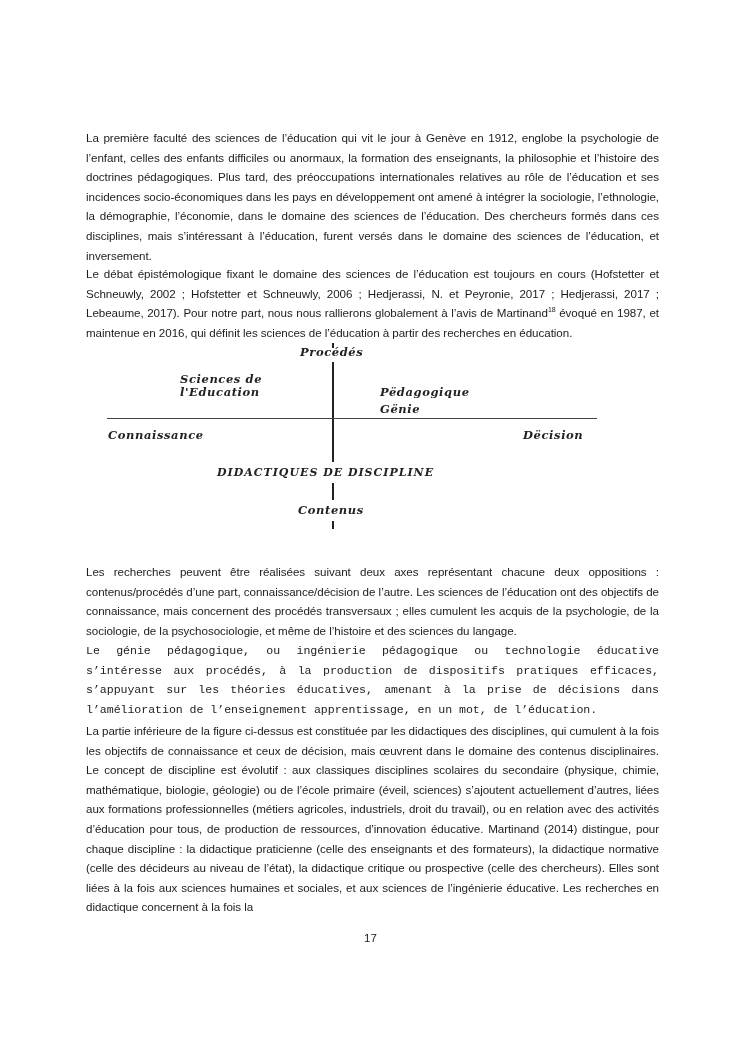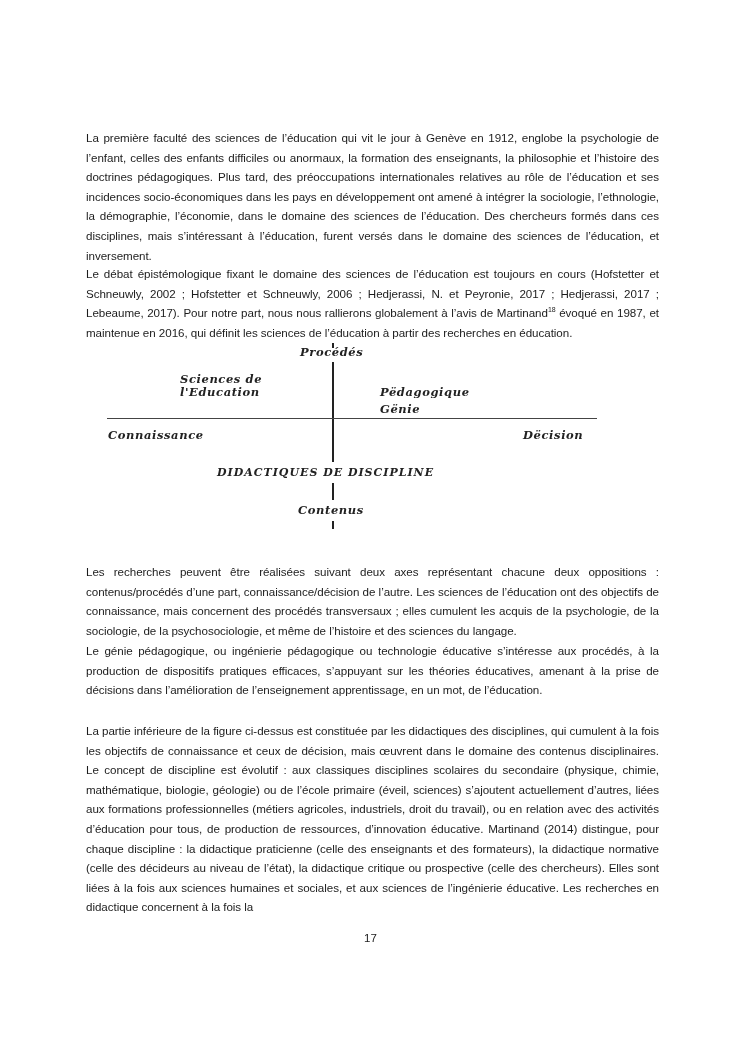--- a/index.html
+++ b/index.html
@@ -45,19 +45,19 @@
     <div class="lbl" style="left:428px; top:89px;">Dëcision</div>
     <div class="lbl lbl-big" style="left:122px; top:126px;">DIDACTIQUES DE DISCIPLINE</div>
     <div class="vline" style="top:143px; height:17px;"></div>
     <div class="lbl" style="left:203px; top:164px;">Contenus</div>
     <div class="vline" style="top:181px; height:8px;"></div>
   </div>
 
 
   <p class="para" style="top:562px;">Les recherches peuvent être réalisées suivant deux axes représentant chacune deux oppositions : contenus/procédés d’une part, connaissance/décision de l’autre. Les sciences de l’éducation ont des objectifs de connaissance, mais concernent des procédés transversaux ; elles cumulent les acquis de la psychologie, de la sociologie, de la psychosociologie, et même de l’histoire et des sciences du langage.</p>
 
-  <p class="para" style="top:641px;">Le génie pédagogique, ou ingénierie pédagogique ou technologie éducative s’intéresse aux procédés, à la production de dispositifs pratiques efficaces, s’appuyant sur les théories éducatives, amenant à la prise de décisions dans l’amélioration de l’enseignement apprentissage, en un mot, de l’éducation.</p>
+  <p class="para" style="top:641px;font-family:Liberation Mono, monospace;">Le génie pédagogique, ou ingénierie pédagogique ou technologie éducative s’intéresse aux procédés, à la production de dispositifs pratiques efficaces, s’appuyant sur les théories éducatives, amenant à la prise de décisions dans l’amélioration de l’enseignement apprentissage, en un mot, de l’éducation.</p>
 
 
   <p class="para" style="top:721px;">La partie inférieure de la figure ci-dessus est constituée par les didactiques des disciplines, qui cumulent à la fois les objectifs de connaissance et ceux de décision, mais œuvrent dans le domaine des contenus disciplinaires. Le concept de discipline est évolutif : aux classiques disciplines scolaires du secondaire (physique, chimie, mathématique, biologie, géologie) ou de l’école primaire (éveil, sciences) s’ajoutent actuellement d’autres, liées aux formations professionnelles (métiers agricoles, industriels, droit du travail), ou en relation avec des activités d’éducation pour tous, de production de ressources, d’innovation éducative. Martinand (2014) distingue, pour chaque discipline : la didactique praticienne (celle des enseignants et des formateurs), la didactique normative (celle des décideurs au niveau de l’état), la didactique critique ou prospective (celle des chercheurs). Elles sont liées à la fois aux sciences humaines et sociales, et aux sciences de l’ingénierie éducative. Les recherches en didactique concernent à la fois la</p>
 
   <div class="pagenum">17</div>
 </div>
 
 </body></html>

